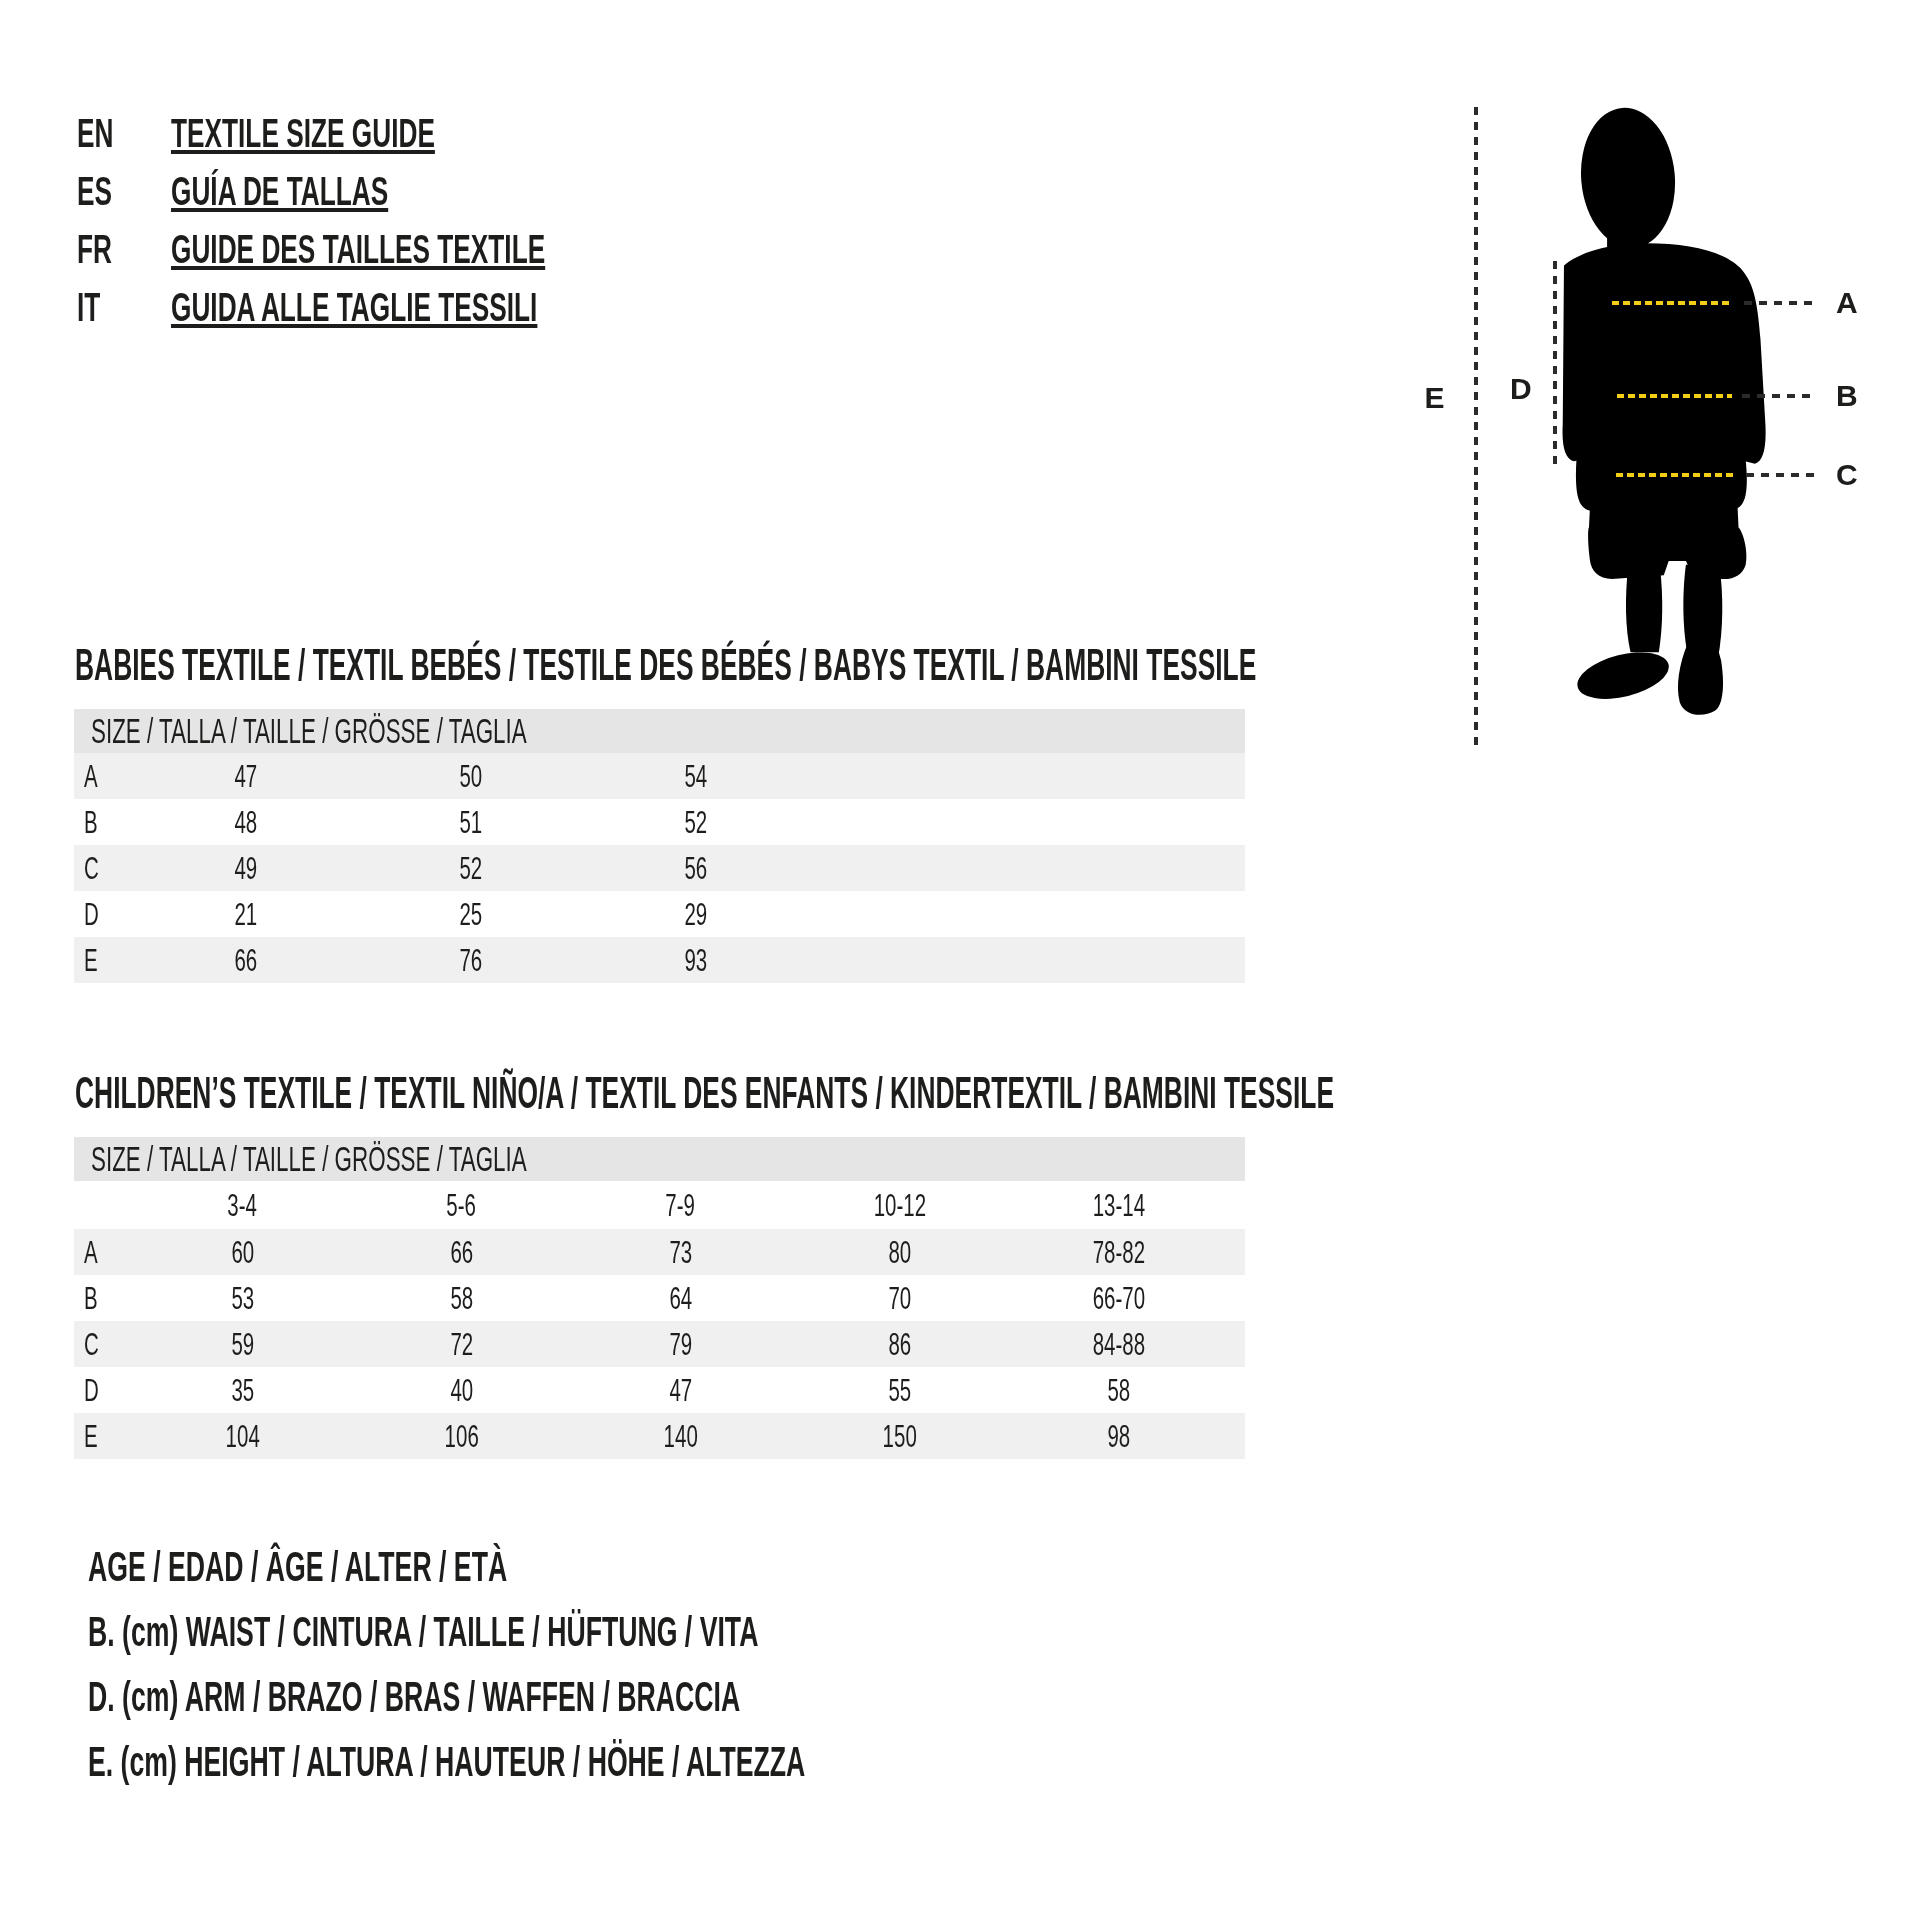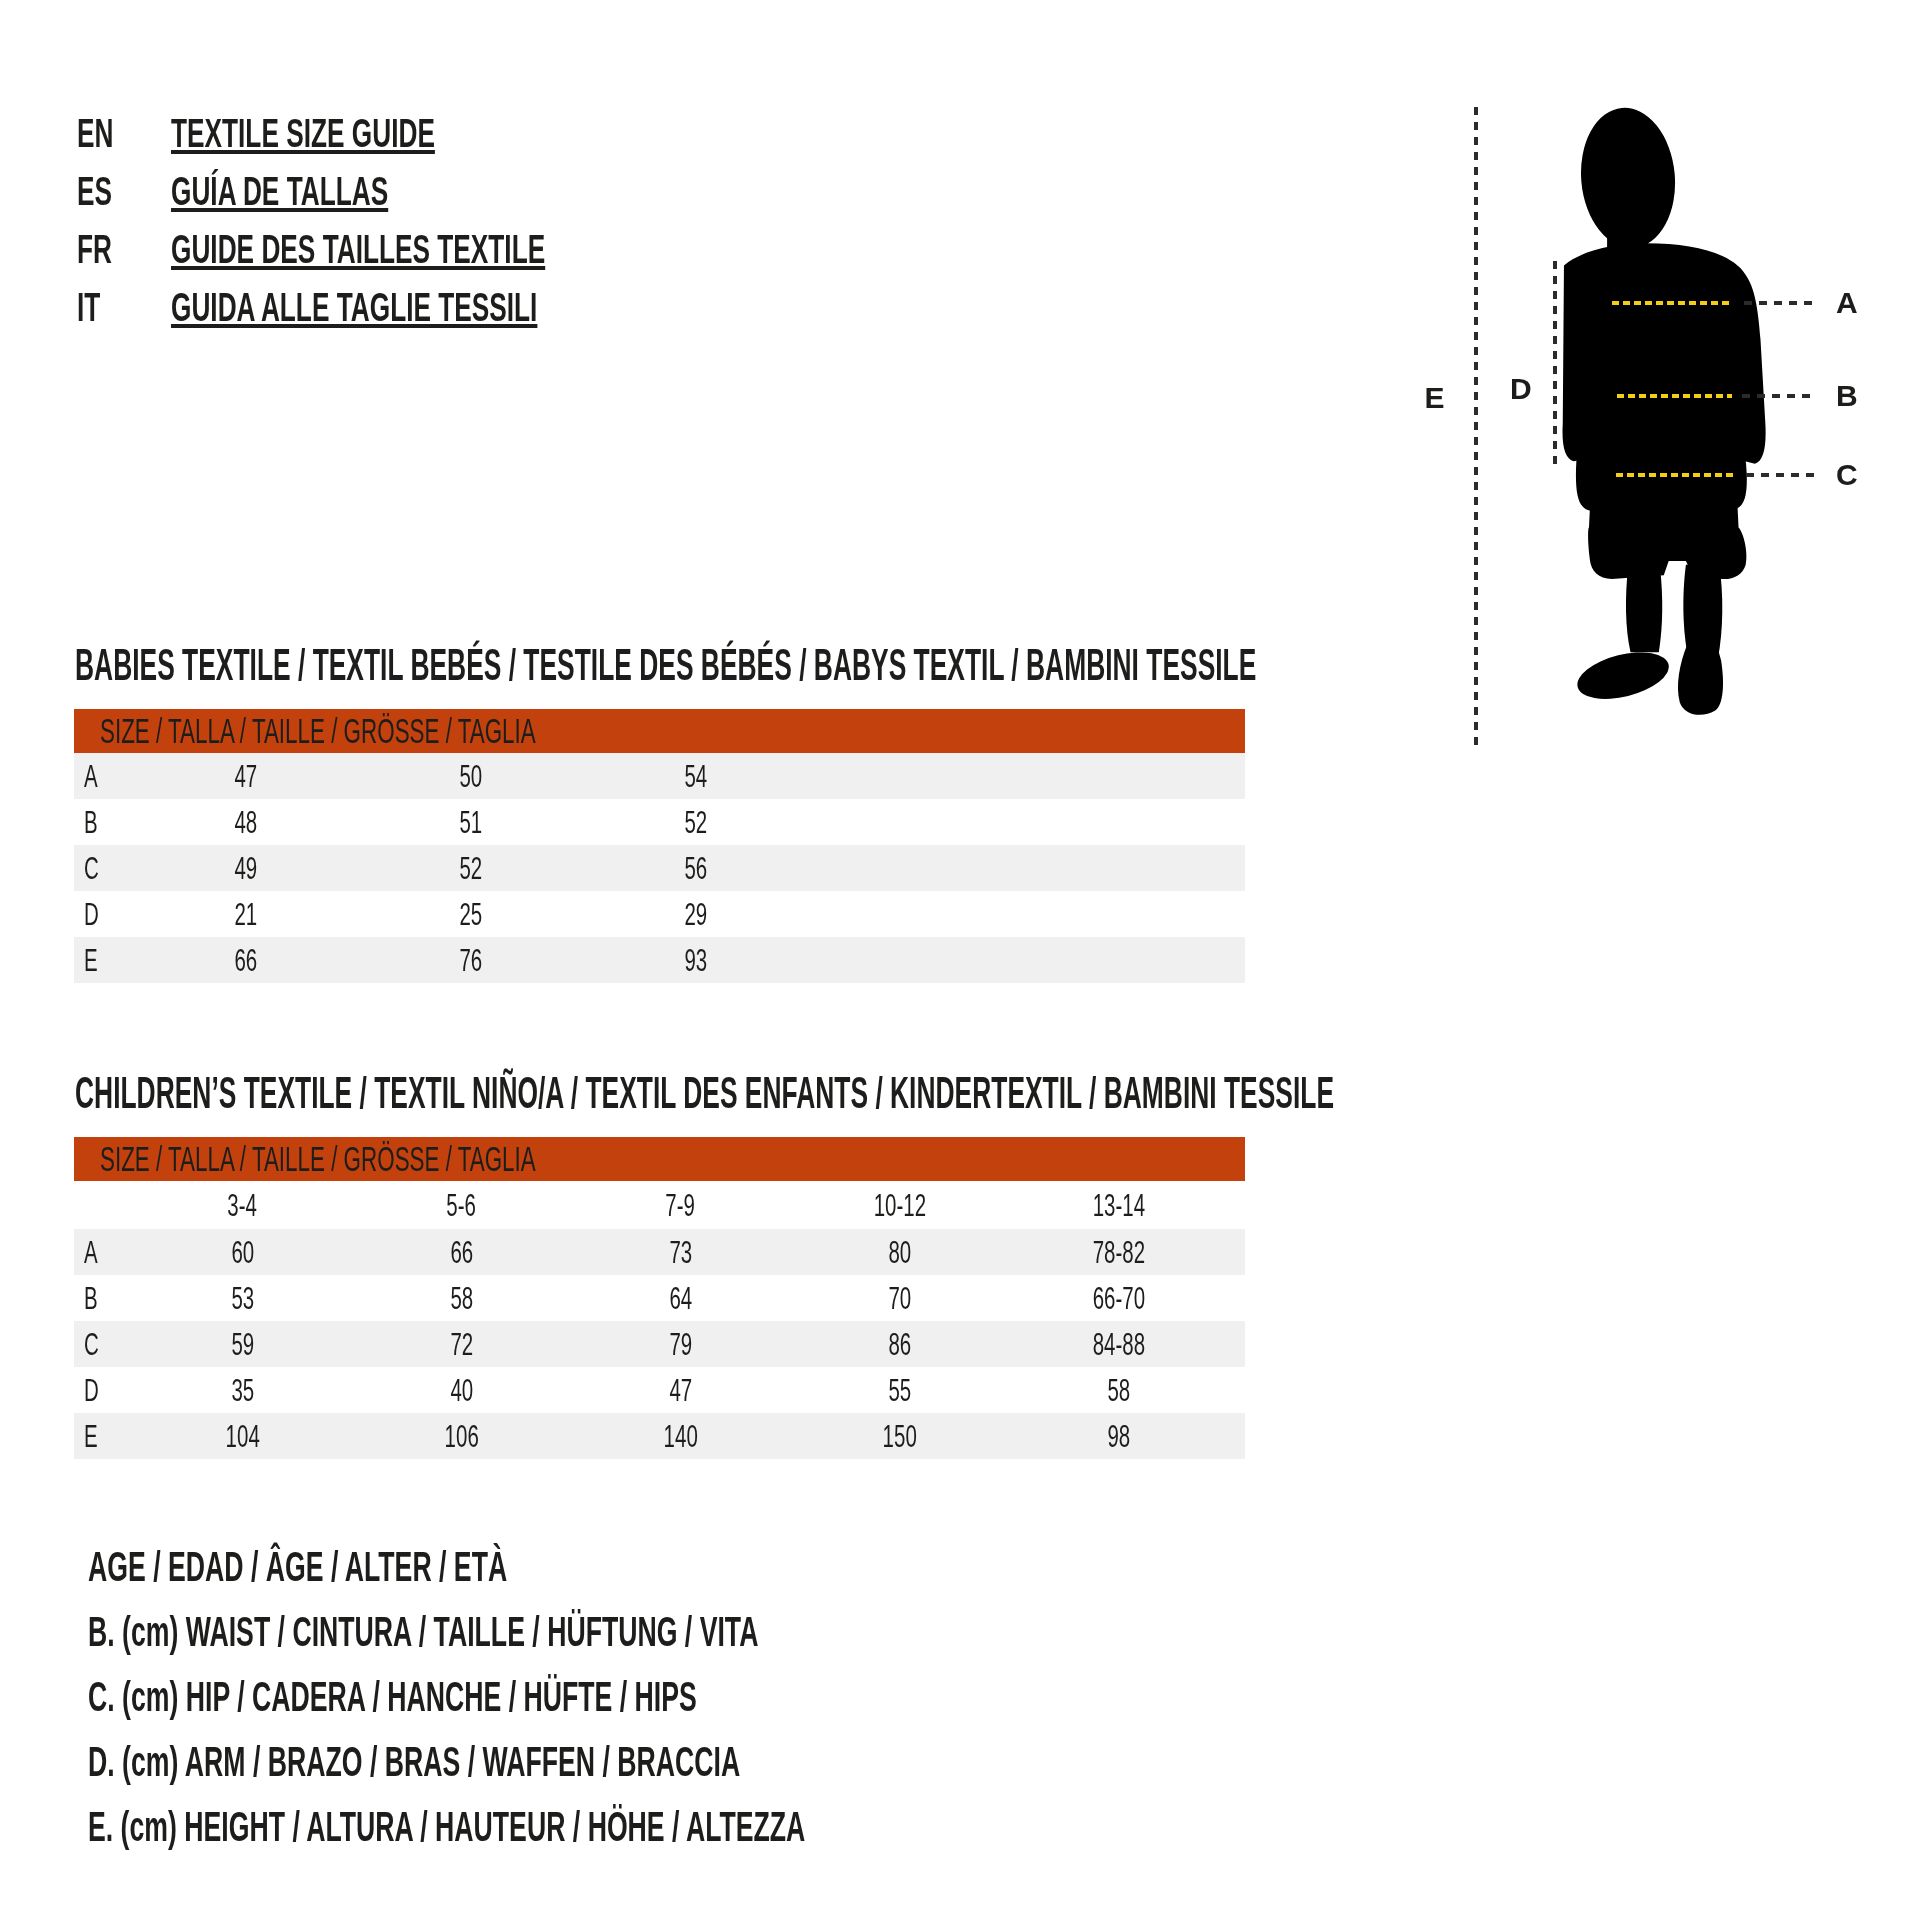--- a/index.html
+++ b/index.html
@@ -15,21 +15,21 @@
   
   .lang-block{position:absolute;left:77px;top:104px;text-decoration:underline;}
   .lang-row{display:flex;height:58px;line-height:58px;font-size:41px;font-weight:700;}
   .lang-code{width:94px;flex:0 0 94px;}
 
   
   .sec-title{position:absolute;left:75px;font-size:44px;font-weight:700;line-height:47px;}
 
   
   .tbl{position:absolute;left:74px;width:1171px;}
-  .tbl .bar{height:44px;background:#c2410c;display:flex;align-items:center;padding-left:26px;
+  .tbl .bar{height:44px;background:#e5e5e5;display:flex;align-items:center;padding-left:17px;
             font-size:35px;font-weight:400;}
   .tbl .row{display:grid;height:46px;align-items:center;font-size:32px;font-weight:400;}
   .tbl .row.head{height:48px;}
   .tbl.babies .row{grid-template-columns:59px 225px 225px 225px 1fr;}
   .tbl.children .row{grid-template-columns:59px 219px 219px 219px 219px 219px 1fr;}
   .tbl .row.stripe{background:#f0f0f0;}
   .tbl .cell{text-align:center;}
   .tbl .cell.lab{text-align:left;padding-left:10px;}
 
   
@@ -210,17 +210,16 @@
     <div class="cell"><span class="cond-c">140</span></div>
     <div class="cell"><span class="cond-c">150</span></div>
     <div class="cell"><span class="cond-c">98</span></div>
     <div class="cell"></div>
   </div>
 </div>
 
 <div class="legend">
   <div class="legend-line"><span class="cond" style="transform:scaleX(.62);">AGE / EDAD / ÂGE / ALTER / ETÀ</span></div>
   <div class="legend-line"><span class="cond" style="transform:scaleX(.62);">B. (cm) WAIST / CINTURA / TAILLE / HÜFTUNG / VITA</span></div>
-  <div class="legend-line"><span class="cond" style="transform:scaleX(.62);">C. (cm) HIP / CADERA / HANCHE / HÜFTE / HIPS</span></div>
   <div class="legend-line"><span class="cond" style="transform:scaleX(.62);">D. (cm) ARM / BRAZO / BRAS / WAFFEN / BRACCIA</span></div>
   <div class="legend-line"><span class="cond" style="transform:scaleX(.62);">E. (cm) HEIGHT / ALTURA / HAUTEUR / HÖHE / ALTEZZA</span></div>
 </div>
 
 
 </body></html>

